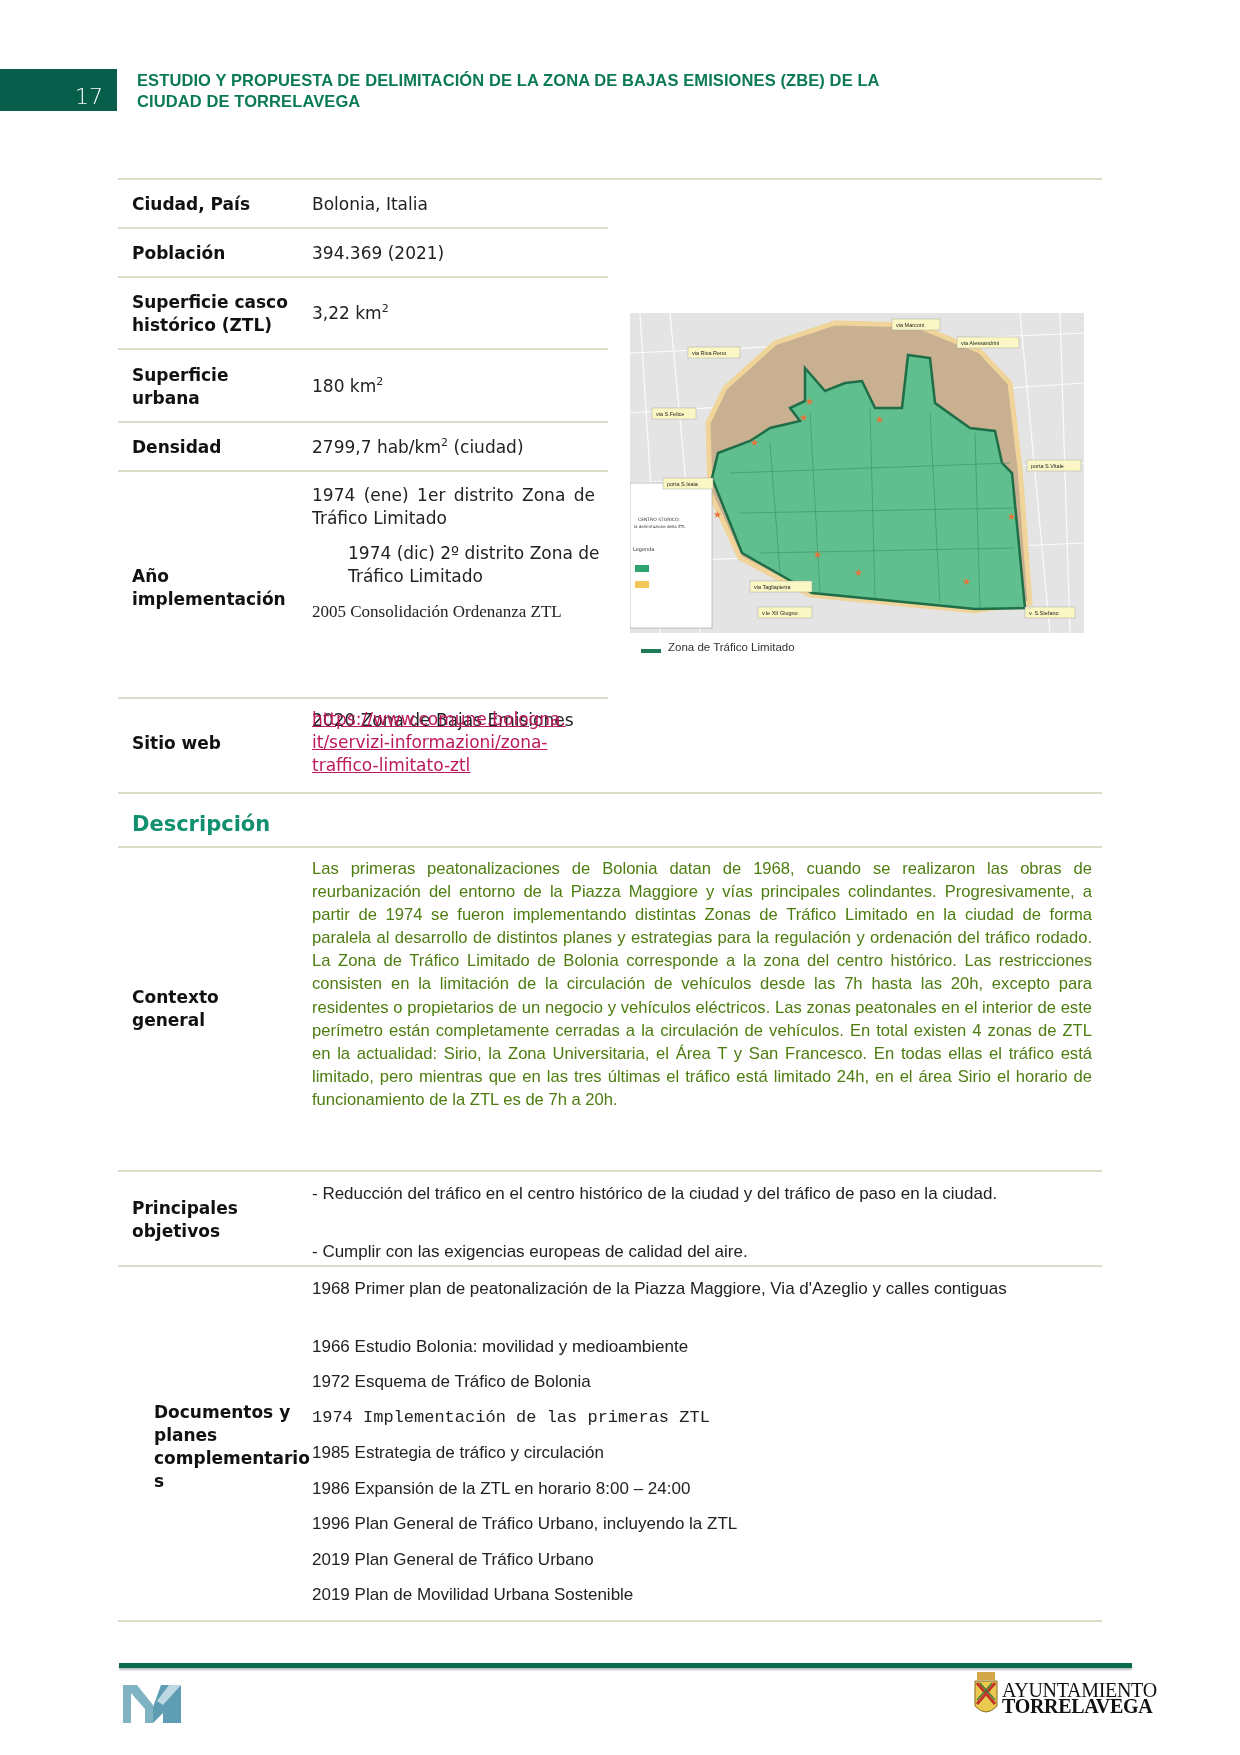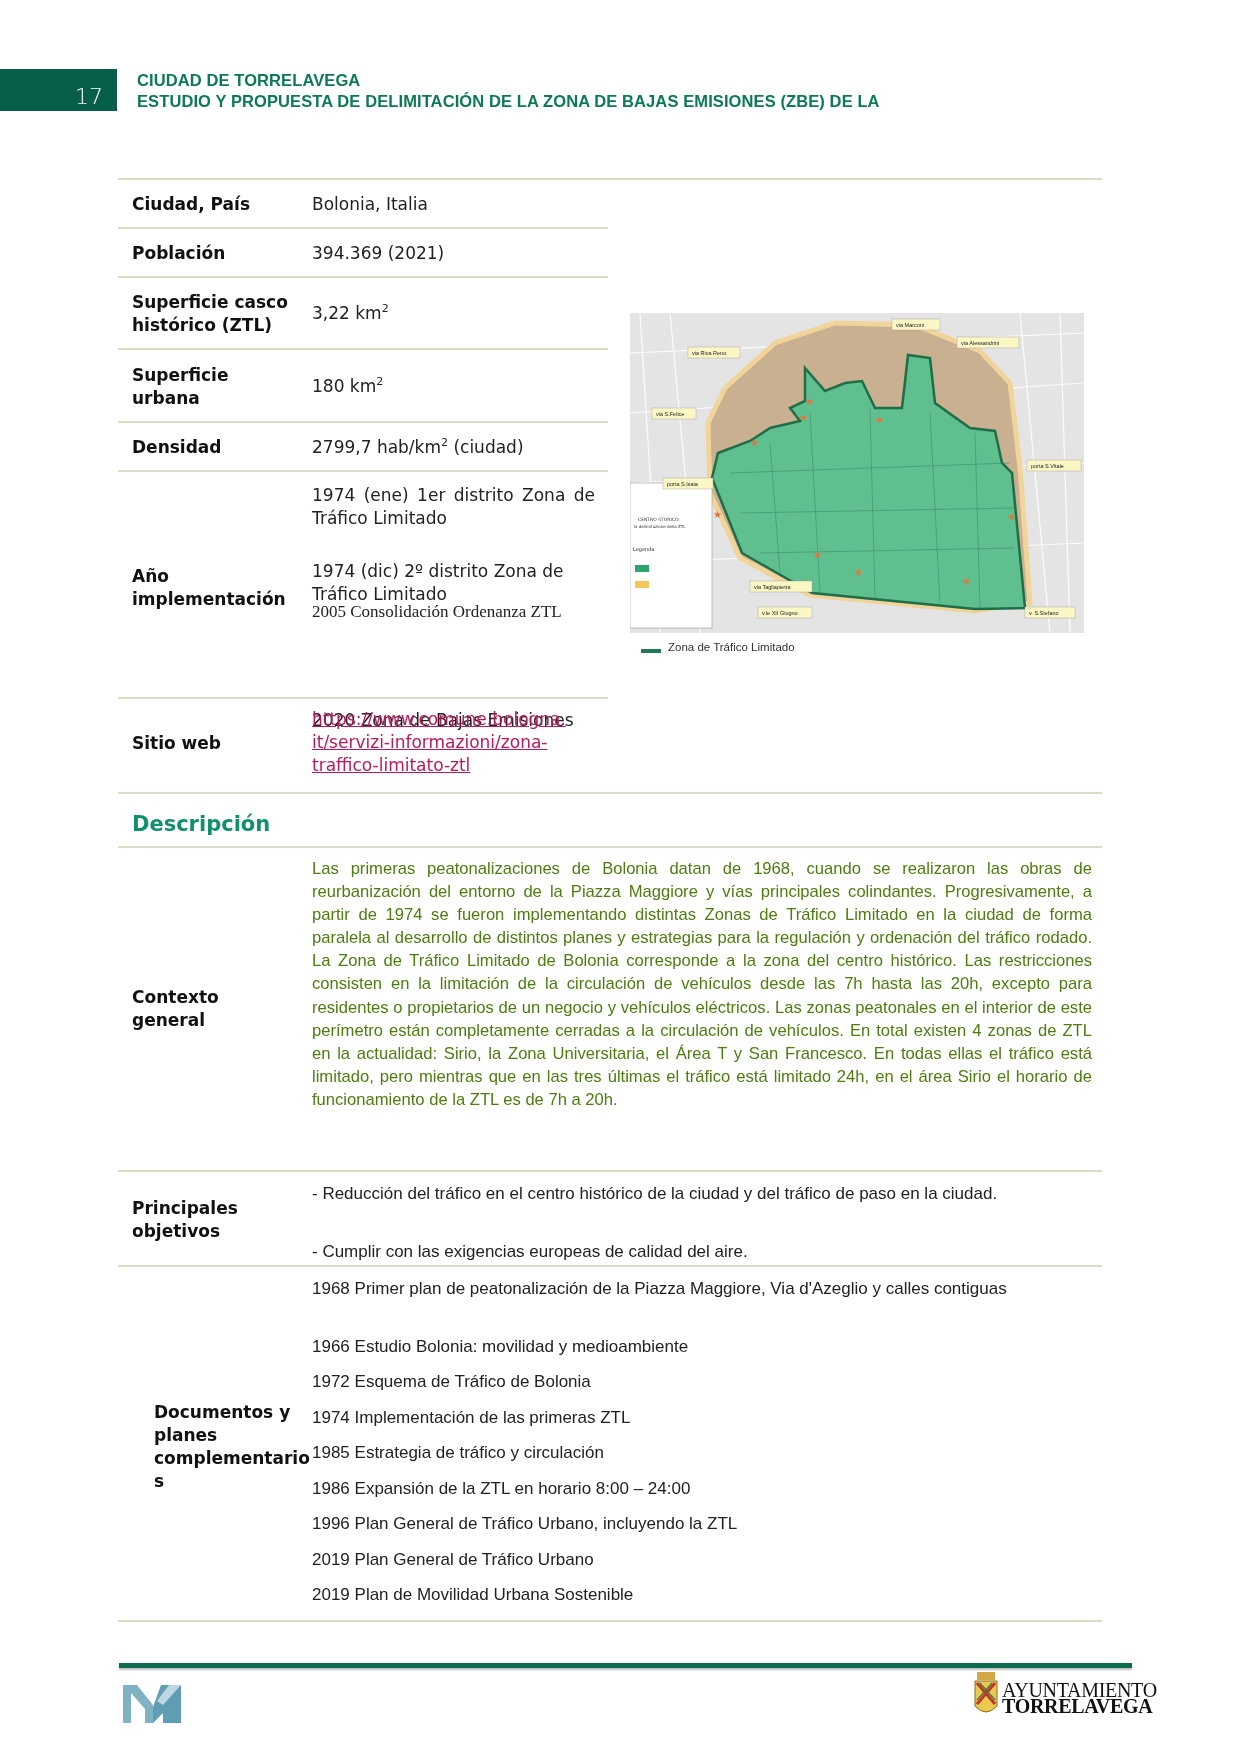--- a/index.html
+++ b/index.html
@@ -31,22 +31,22 @@
   .logo-right { position:absolute; left:972px; top:1672px; width:150px; height:50px; }
   .ayto-txt { position:absolute; left:30px; top:10px; font-family:"Liberation Serif", serif; font-size:20px; line-height:16px; color:#111; letter-spacing:-0.3px; }
 </style>
 </head>
 <body>
 
 <div class="pg-band">
   <span class="pg-num">17</span>
 </div>
 <div class="hdr-title">
+  <div>ESTUDIO Y PROPUESTA DE DELIMITACIÓN DE LA ZONA DE BAJAS EMISIONES (ZBE) DE LA</div>
   <div>CIUDAD DE TORRELAVEGA</div>
-  <div>ESTUDIO Y PROPUESTA DE DELIMITACIÓN DE LA ZONA DE BAJAS EMISIONES (ZBE) DE LA</div>
 </div>
 
 <div class="sep" style="left:118px; top:178px; width:984px;"></div>
 <div class="sep" style="left:118px; top:227px; width:490px;"></div>
 <div class="sep" style="left:118px; top:276px; width:490px;"></div>
 <div class="sep" style="left:118px; top:348px; width:490px;"></div>
 <div class="sep" style="left:118px; top:421px; width:490px;"></div>
 <div class="sep" style="left:118px; top:470px; width:490px;"></div>
 <div class="sep" style="left:118px; top:697px; width:490px;"></div>
 <div class="sep" style="left:118px; top:792px; width:984px;"></div>
@@ -80,21 +80,21 @@
 <div>
   <div class="lbl" style="top:436px;">Densidad</div>
   <div class="val" style="top:436px;"><span>2799,7 hab/km</span><span class="sup">2</span><span> (ciudad)</span></div>
 </div>
 <div>
   <div class="lbl" style="top:565px;">
     <div>Año</div>
     <div>implementación</div>
   </div>
   <div class="val just" style="top:484px; width:283px;">1974 (ene) 1er distrito Zona de Tráfico Limitado</div>
-  <div class="val" style="top:560px; width:283px;">1974 (dic) 2º distrito Zona de Tráfico Limitado</div>
+  <div class="val" style="top:542px; width:283px;margin-left:36px;">1974 (dic) 2º distrito Zona de Tráfico Limitado</div>
   <div class="val" style="top:600px; width:283px;font-family:Liberation Serif, serif;">2005 Consolidación Ordenanza ZTL</div>
   <div class="val" style="top:672px; width:283px;margin-top:37px;">2020 Zona de Bajas Emisiones</div>
 </div>
 <div>
   <div class="lbl" style="top:732px;">Sitio web</div>
   <a class="val link" style="top:708px; width:290px;">
     <div>https://www.comune.bologna.</div>
     <div>it/servizi-informazioni/zona-</div>
     <div>traffico-limitato-ztl</div>
   </a>
@@ -189,21 +189,21 @@
 <div>
   <div class="lbl" style="top:1401px;margin-left:22px;">
     <div>Documentos y</div>
     <div>planes</div>
     <div>complementario</div>
     <div>s</div>
   </div>
   <div class="item" style="top:1277px;">1968 Primer plan de peatonalización de la Piazza Maggiore, Via d'Azeglio y calles contiguas</div>
   <div class="item" style="top:1335px;">1966 Estudio Bolonia: movilidad y medioambiente</div>
   <div class="item" style="top:1370px;">1972 Esquema de Tráfico de Bolonia</div>
-  <div class="item" style="top:1406px;">1974 Implementación de las primeras ZTL</div>
+  <div class="item" style="top:1406px;font-family:Liberation Mono, monospace;">1974 Implementación de las primeras ZTL</div>
   <div class="item" style="top:1441px;">1985 Estrategia de tráfico y circulación</div>
   <div class="item" style="top:1477px;">1986 Expansión de la ZTL en horario 8:00 – 24:00</div>
   <div class="item" style="top:1512px;">1996 Plan General de Tráfico Urbano, incluyendo la ZTL</div>
   <div class="item" style="top:1548px;">2019 Plan General de Tráfico Urbano</div>
   <div class="item" style="top:1583px;">2019 Plan de Movilidad Urbana Sostenible</div>
 </div>
 
 <div class="footer-bar"></div>
 <div class="logo-left">
   <svg width="60" height="42" viewBox="0 0 60 42">

